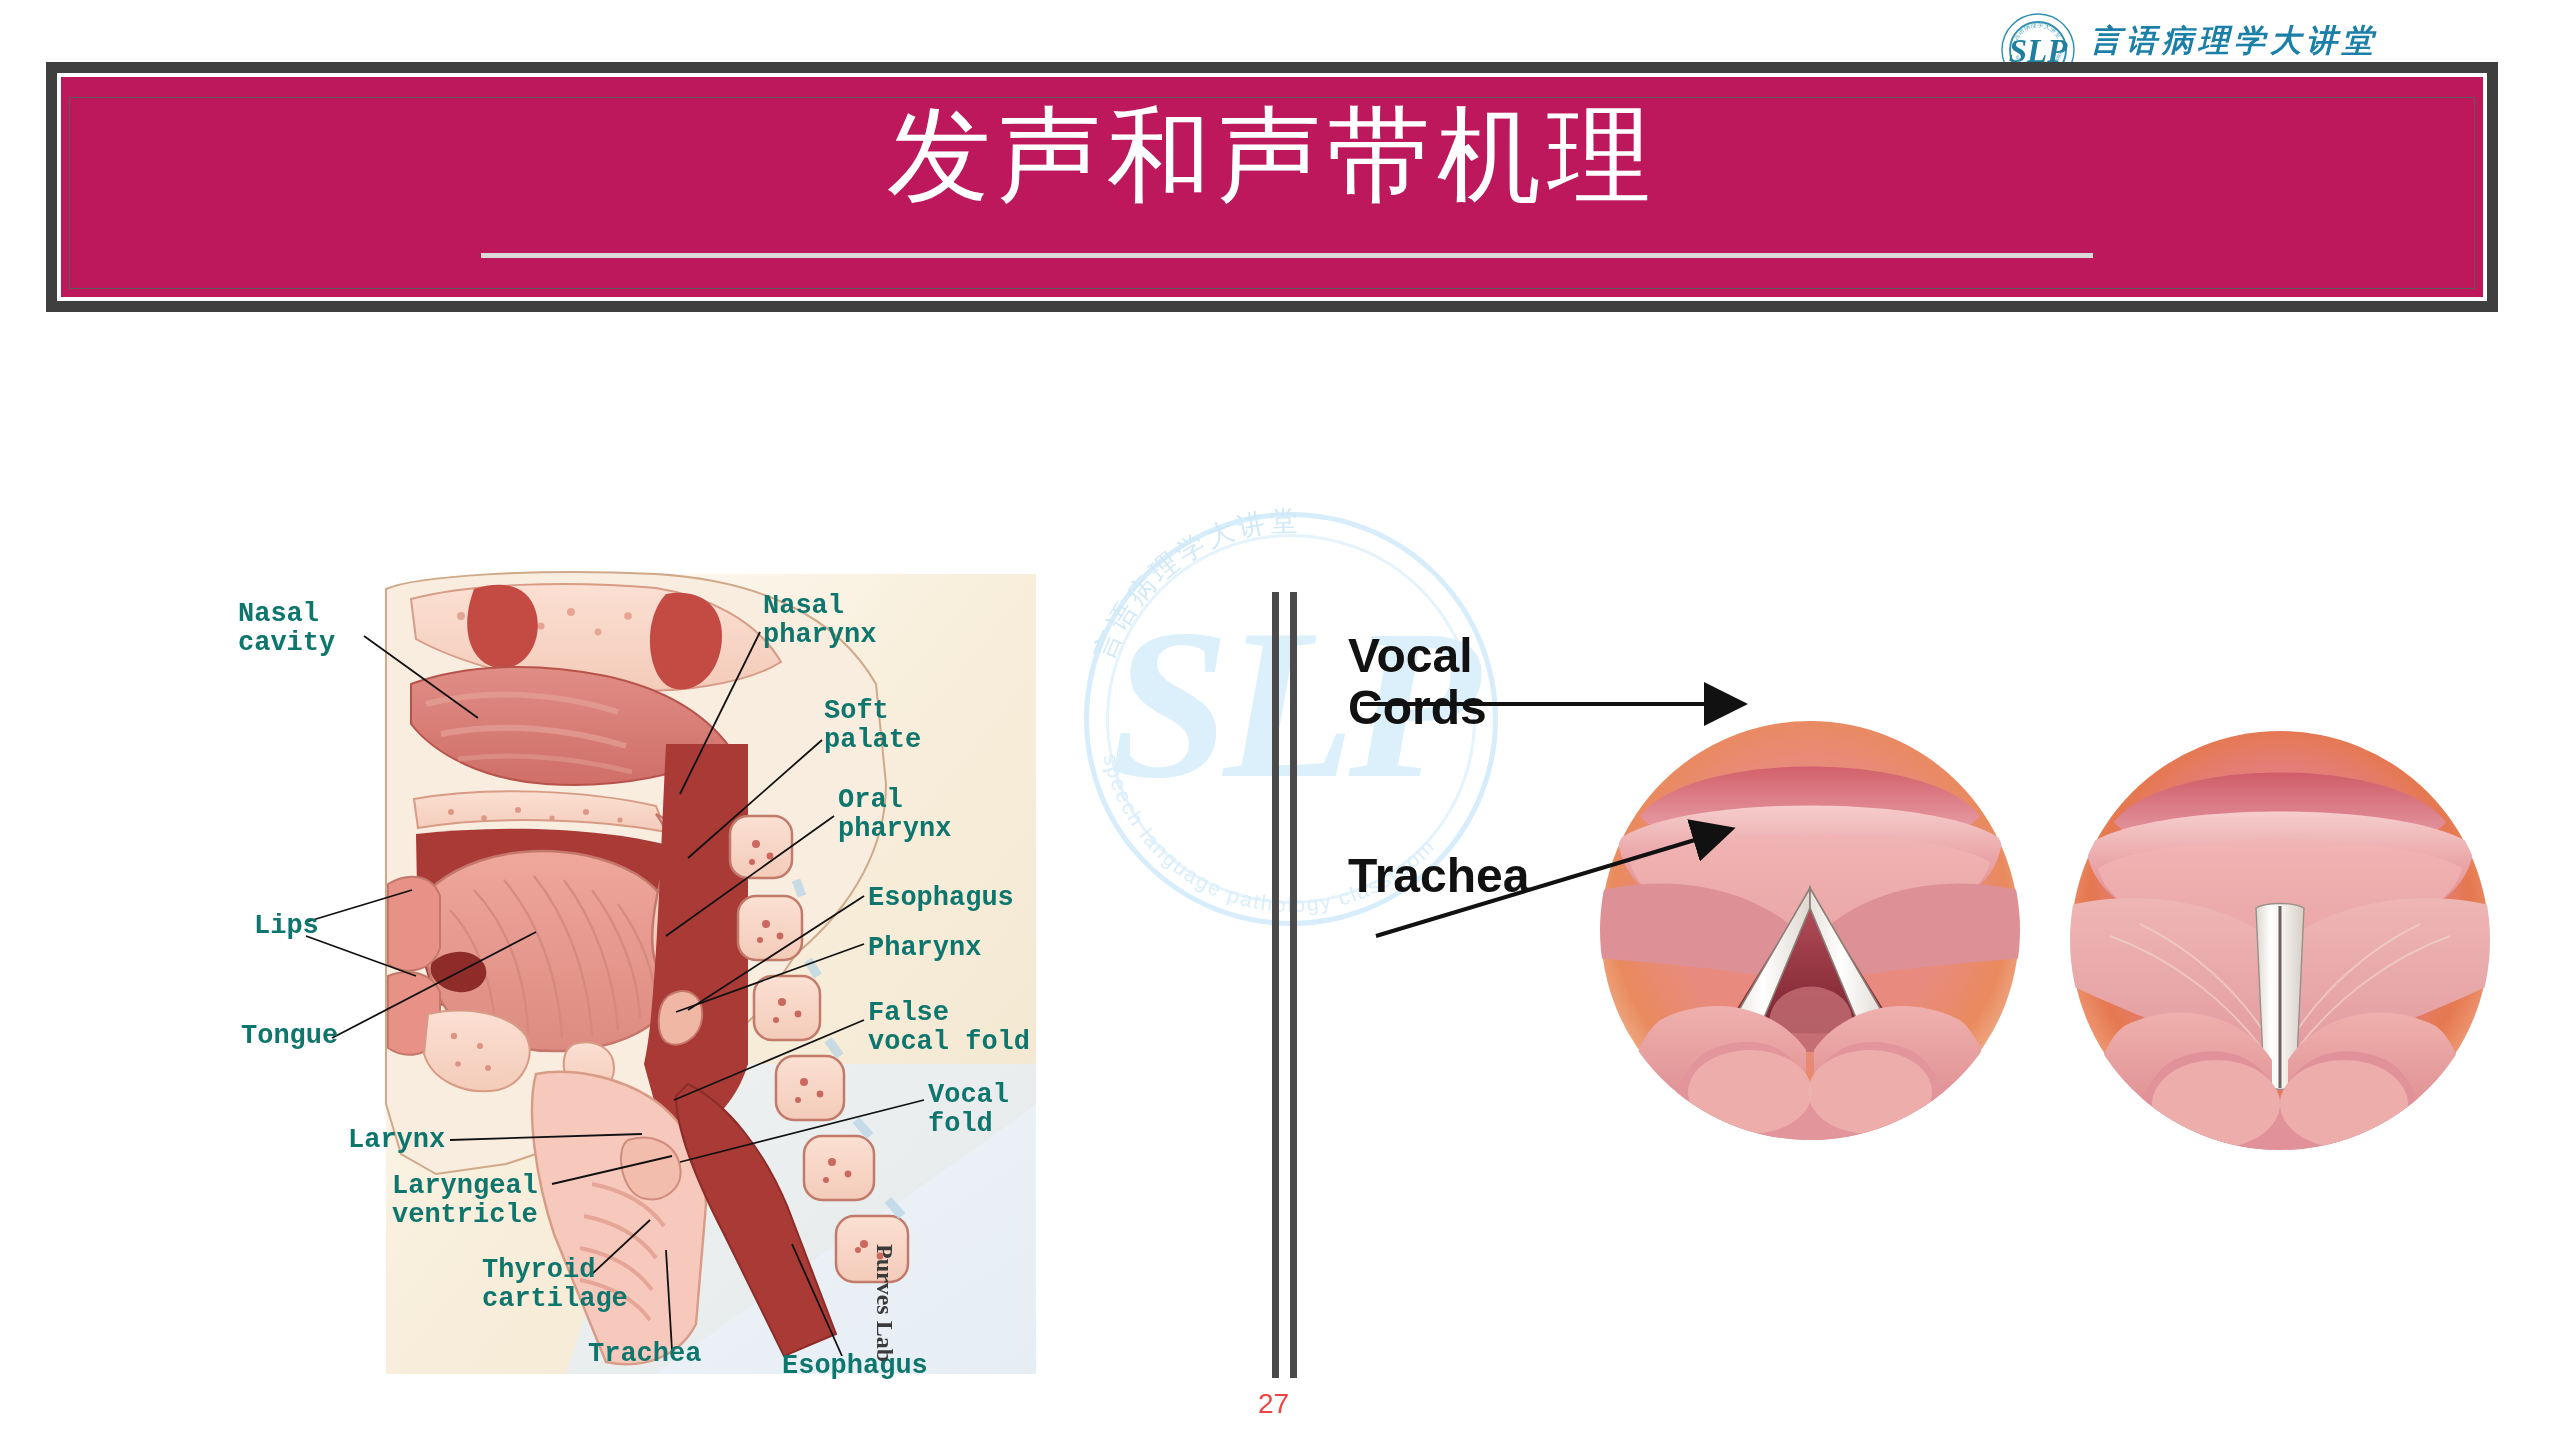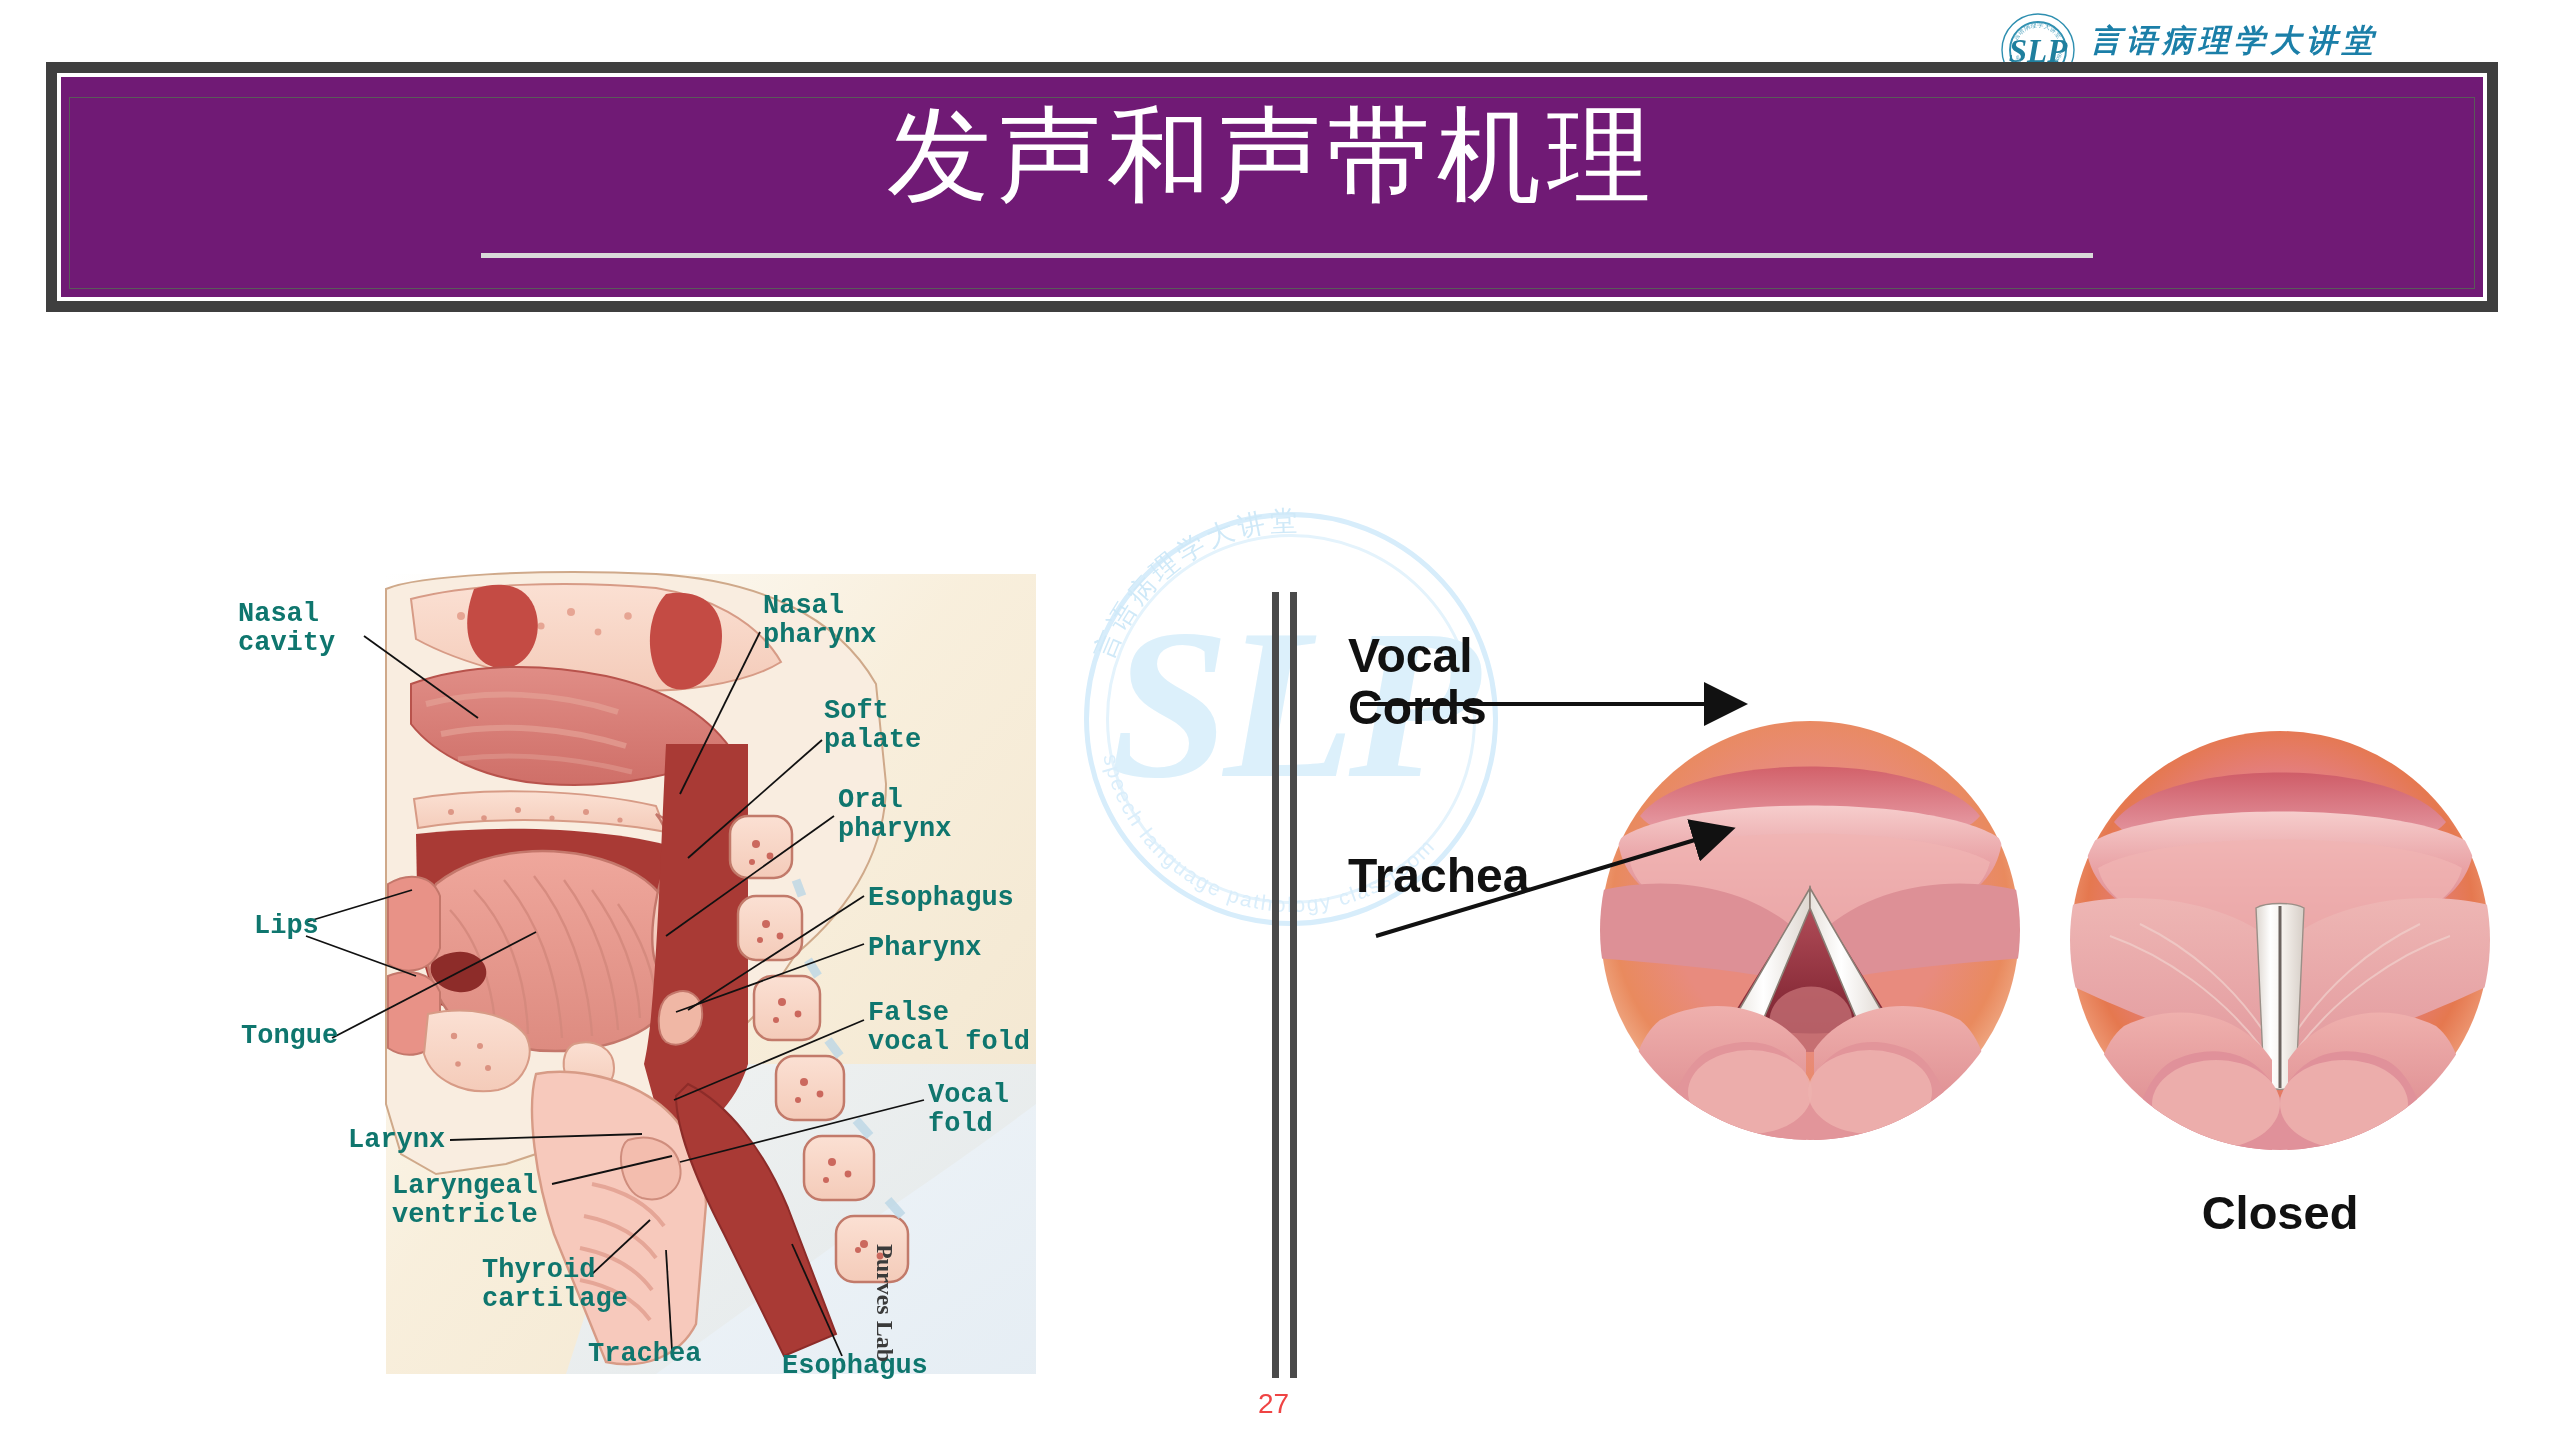--- a/index.html
+++ b/index.html
@@ -23,21 +23,21 @@
   
   .banner{
     position:absolute;left:46px;top:62px;width:2452px;height:250px;
     background:#3f3f3f;
     border:6px solid #3f3f3f;
     box-sizing:border-box;
     padding:5px;
   }
   .banner-white{width:100%;height:100%;background:#ffffff;padding:4px;box-sizing:border-box;}
   .banner-inner{
-    width:100%;height:100%;background:#701a75;position:relative;box-sizing:border-box;
+    width:100%;height:100%;background:#be185d;position:relative;box-sizing:border-box;
     display:flex;flex-direction:column;align-items:center;justify-content:flex-start;
   }
   .banner-hairline{
     position:absolute;left:8px;top:20px;right:8px;bottom:8px;
     border:1px solid #5a5a5a;pointer-events:none;
   }
   .banner-title{
     margin-top:22px;
     font-family:"Liberation Serif", serif;
     font-size:104px;line-height:1.1;color:#ffffff;
@@ -486,18 +486,17 @@
     <svg class="lar-arrows" viewBox="0 0 1230 760">
       <defs>
         <marker id="ah" markerWidth="11" markerHeight="11" refX="9" refY="5.5" orient="auto">
           <path d="M0,0 L11,5.5 L0,11 Z" fill="#111"></path>
         </marker>
       </defs>
       <line x1="30" y1="64" x2="410" y2="64" stroke="#111" stroke-width="4" marker-end="url(#ah)"></line>
       <line x1="46" y1="296" x2="398" y2="190" stroke="#111" stroke-width="4" marker-end="url(#ah)"></line>
     </svg>
 
-    <div class="lar-cap closed">Closed</div>
   </div>
 
   <div class="pagenum">27</div>
 
 </div>
 
 </body></html>

